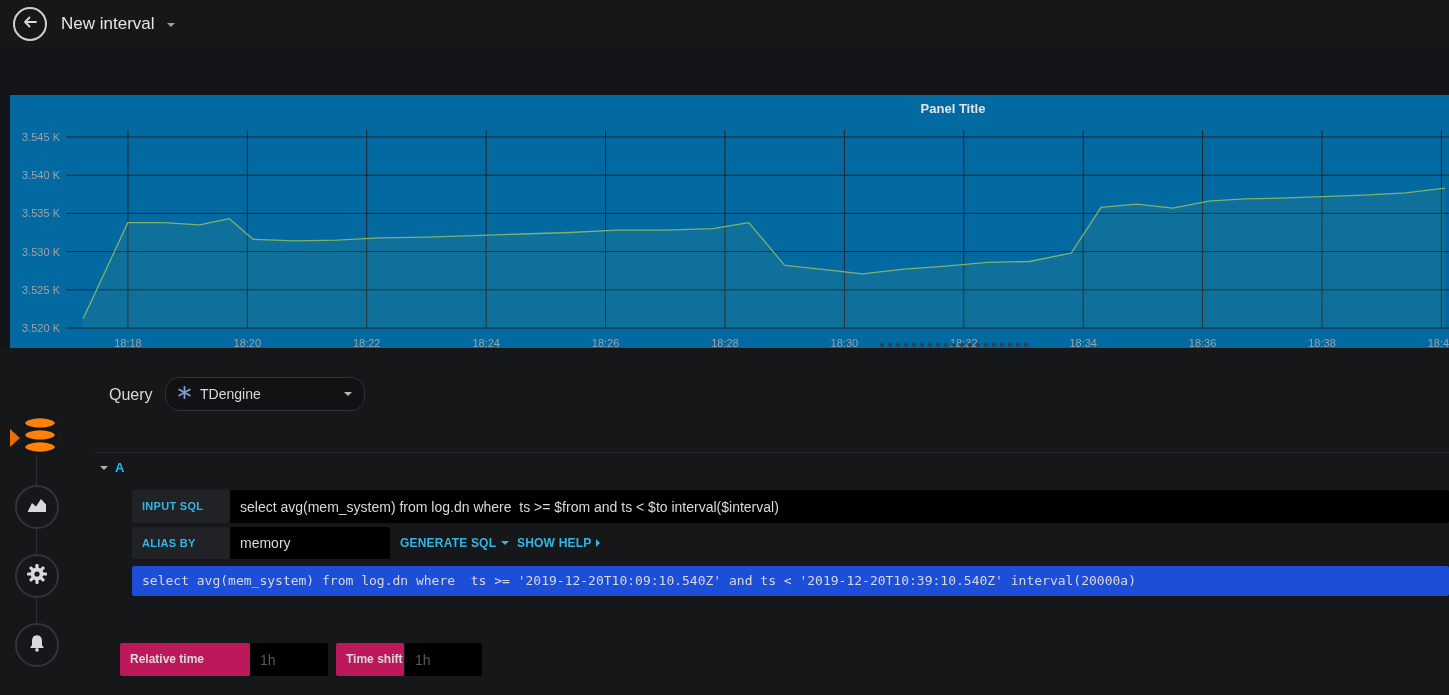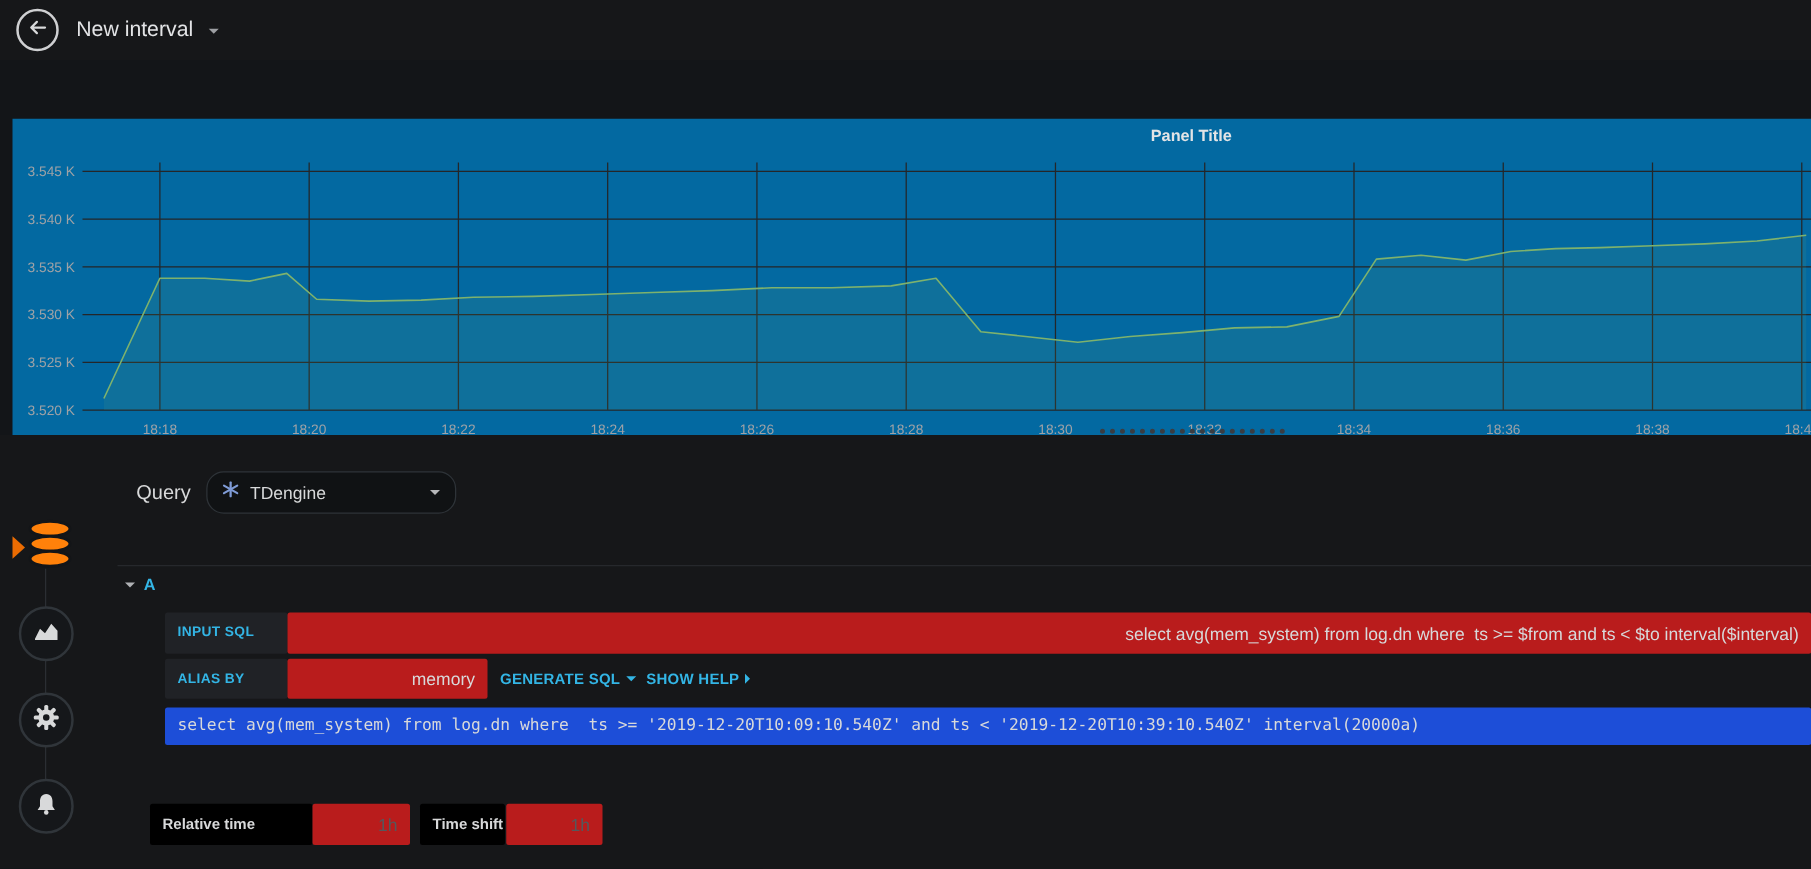--- a/index.html
+++ b/index.html
@@ -39,36 +39,36 @@
   .ds-picker { position:absolute; left:165px; top:29px; width:200px; height:34px; background:#101214; border:1px solid #2e3338; border-radius:14px; display:flex; align-items:center; padding:0 12px; cursor:pointer; }
   .ds-name { font-size:14px; color:#d8d9da; margin-left:9px; }
   .ds-picker .caret-down { position:absolute; right:12px; color:#b7b8ba; }
 
   .query-divider { position:absolute; left:94px; top:104px; width:1355px; height:1px; background:#26282c; }
   .refid-row { position:absolute; left:100px; top:112px; display:flex; align-items:center; gap:7px; cursor:pointer; }
   .refid-row .caret-down { color:#b0b2b5; }
   .refid { font-size:13px; font-weight:700; color:#33b5e5; }
 
   .field-label { position:absolute; height:33px; line-height:33px; background:#202226; border-radius:2px; font-size:11px; font-weight:700; color:#33b5e5; padding-left:10px; letter-spacing:0.3px; }
-  .field-input { position:absolute; height:33px; background:#b91c1c; border:none; outline:none; border-radius:2px; color:#d8d9da; font-size:14px; font-family:"Liberation Sans",sans-serif; padding:0 10px;text-align:right; }
+  .field-input { position:absolute; height:33px; background:#000000; border:none; outline:none; border-radius:2px; color:#d8d9da; font-size:14px; font-family:"Liberation Sans",sans-serif; padding:0 10px; }
   .field-input::placeholder { color:#55585c; }
 
   .lbl-inputsql { left:132px; top:142px; width:98px; }
   .inp-inputsql { left:230px; top:142px; width:1219px; }
   .lbl-alias { left:132px; top:179px; width:98px; height:32px; line-height:32px; }
   .inp-alias { left:230px; top:179px; width:160px; height:32px; }
 
   .text-btn { position:absolute; top:179px; height:32px; line-height:32px; background:transparent; border:none; color:#33b5e5; font-size:12px; font-weight:700; cursor:pointer; display:flex; align-items:center; gap:5px; font-family:"Liberation Sans",sans-serif; letter-spacing:0.2px; }
   .btn-gensql { left:400px; }
   .btn-help { left:517px; }
 
   .gensql-preview { position:absolute; left:132px; top:218px; width:1317px; height:30px; line-height:30px; background:#1d4ed8; border-radius:2px; color:#d8d9da; font-family:"DejaVu Sans Mono", monospace; font-size:13px; padding:0 10px; white-space:pre; overflow:hidden; }
 
   
-  .opt-label { position:absolute; top:295px; height:33px; line-height:33px; background:#000000; border-radius:2px; font-size:12px; font-weight:700; color:#d8d9da; padding-left:10px; }
+  .opt-label { position:absolute; top:295px; height:33px; line-height:33px; background:#be185d; border-radius:2px; font-size:12px; font-weight:700; color:#d8d9da; padding-left:10px; }
   .lbl-reltime { left:120px; width:130px; }
   .inp-reltime { left:250px; top:295px; width:78px; }
   .lbl-shift { left:336px; width:68px; }
   .inp-shift { left:405px; top:295px; width:77px; }
 </style>
 </head>
 <body>
 
 <div class="root">
 

